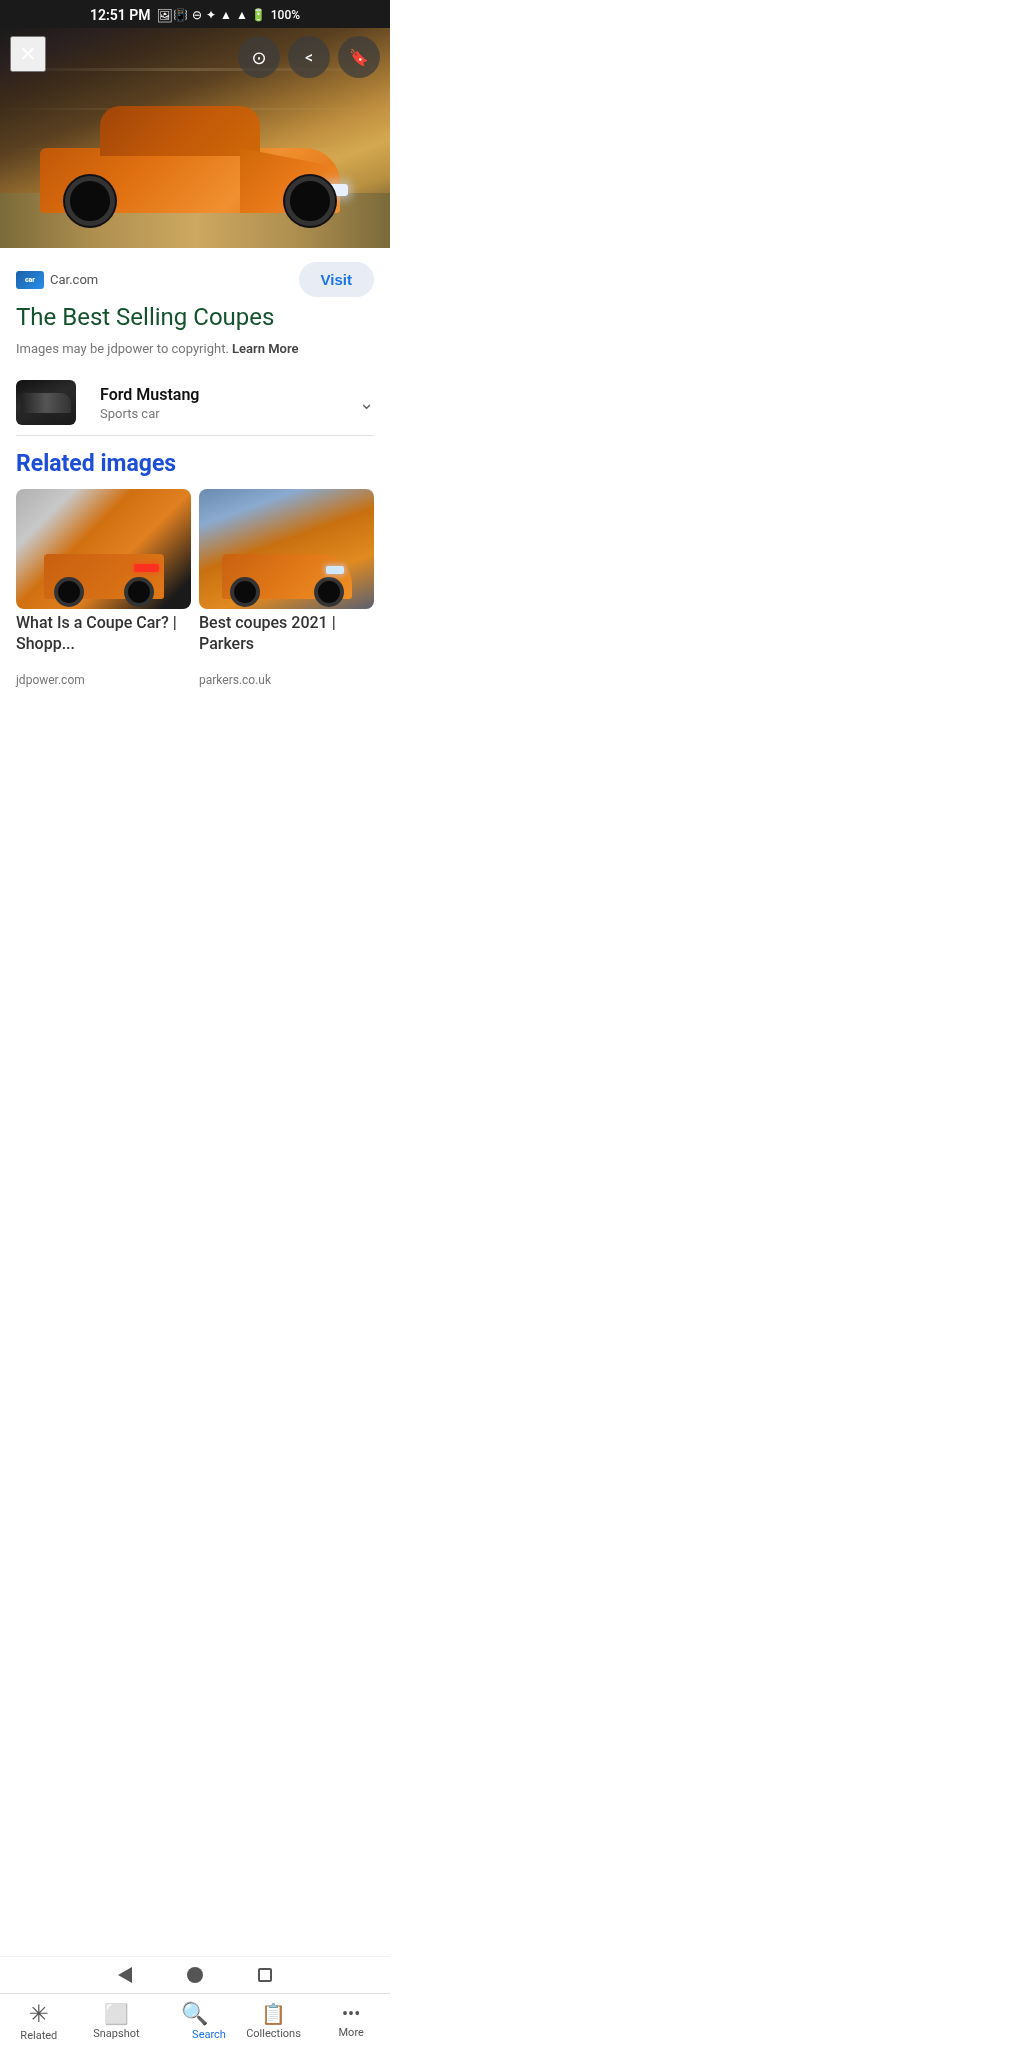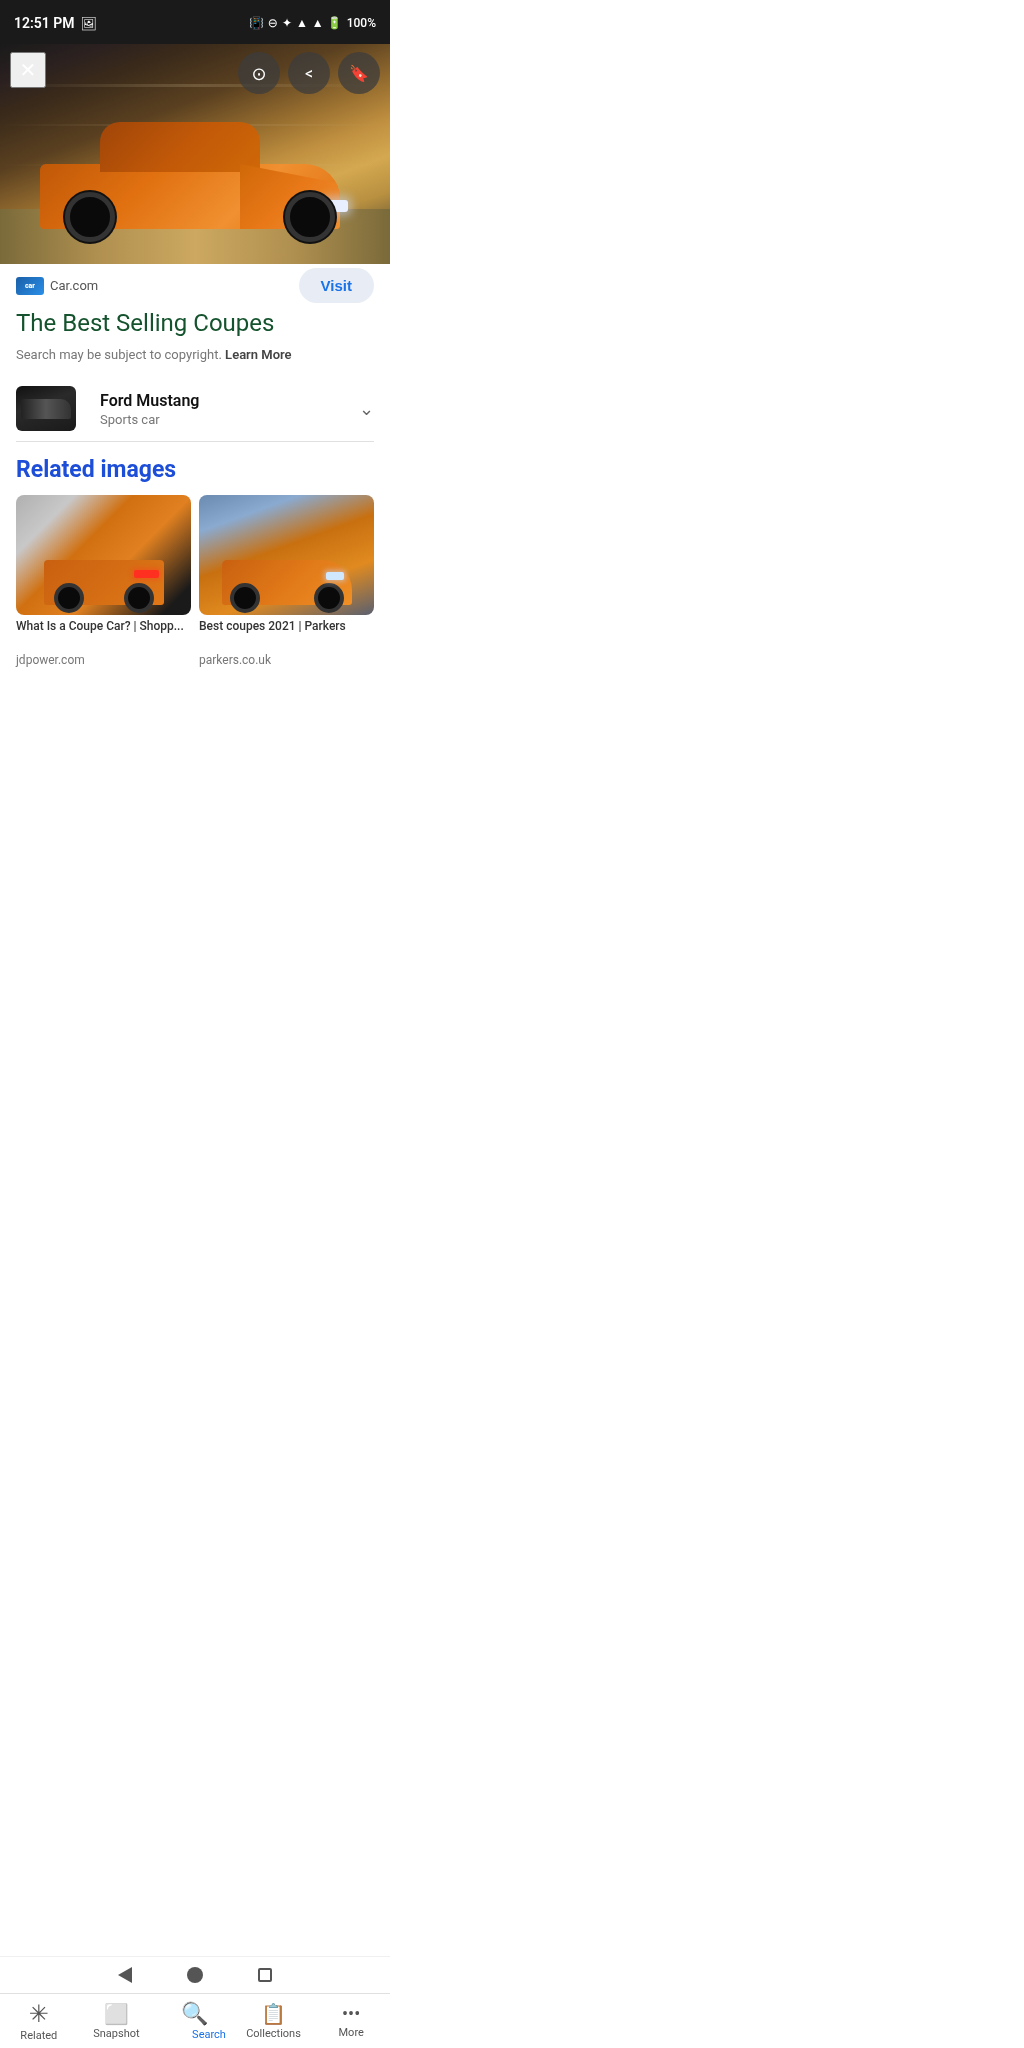--- a/index.html
+++ b/index.html
@@ -9,28 +9,28 @@
       min-height: 780px;
       background: #fff;
       font-family: 'Roboto', Arial, sans-serif;
       overflow-x: hidden;
       position: relative;
     }
 
     
     .status-bar {
       display: flex;
-      justify-content: space-between;
+      justify-content: center;
       align-items: center;
       padding: 6px 14px 4px;
       background: #1a1a1a;
       color: #fff;
       font-size: 13px;
       font-weight: 500;
-      height: 44px;
+      height: 28px;
     }
     .status-left { display: flex; align-items: center; gap: 6px; }
     .status-right { display: flex; align-items: center; gap: 4px; font-size: 12px; }
     .status-time { font-size: 14px; font-weight: 600; }
 
     
     .hero-image-container {
       position: relative;
       width: 100%;
       height: 220px;
@@ -75,21 +75,21 @@
       align-items: center;
       justify-content: center;
       color: #fff;
       font-size: 16px;
       cursor: pointer;
     }
 
     
     .content {
       background: #fff;
-      padding: 4px 16px 0;
+      padding: 14px 16px 0;
     }
 
     .source-row {
       display: flex;
       justify-content: space-between;
       align-items: center;
       margin-bottom: 6px;
     }
 
     .source-info {
@@ -225,21 +225,21 @@
       width: 100%;
       height: 100%;
       position: relative;
       display: flex;
       align-items: flex-end;
       justify-content: center;
       padding-bottom: 10px;
     }
 
     .related-label {
-      font-size: 12px;
+      font-size: 16px;
       color: #333;
       line-height: 1.3;
       font-weight: 500;
     }
 
     .related-source {
       font-size: 12px;
       color: #777;
       margin-top: 18px;
     }
@@ -395,21 +395,21 @@
         <span>car</span>
       </div>
       <span class="source-name">Car.com</span>
     </div>
     <button class="visit-btn">Visit</button>
   </div>
 
   <div class="page-title">The Best Selling Coupes</div>
 
   <div class="copyright-notice">
-    <span>Search may be subject to copyright.</span>
+    <span>Images may be jdpower to copyright.</span>
     <strong style="cursor:pointer;">Learn More</strong>
   </div>
 
   <div class="car-info-card">
     <div class="car-thumb">
       <div class="car-thumb-inner">
         <div style="width:50px;height:20px;background:linear-gradient(90deg,#222,#555,#333);border-radius:3px 10px 2px 2px;"></div>
       </div>
     </div>
     <div class="car-info-text">

